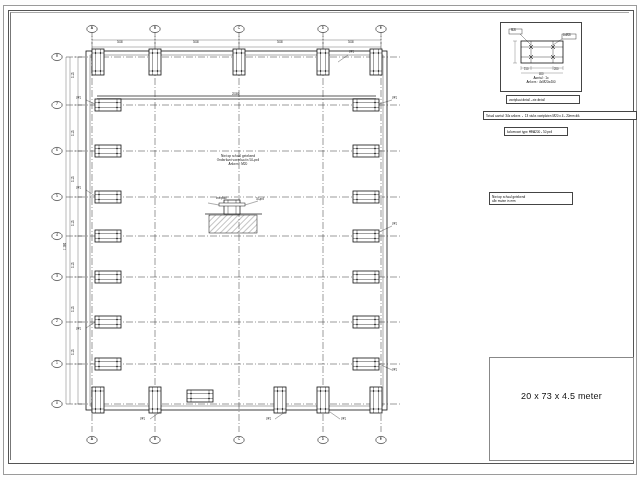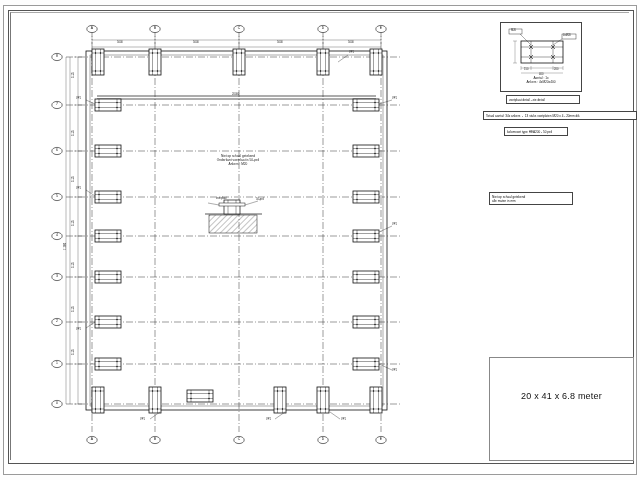--- a/index.html
+++ b/index.html
@@ -332,16 +332,16 @@
   <div class="notebox" style="left:506px;top:95px;width:68px;">voetplaat detail - zie detail</div>
 
   <div class="notebox" style="left:483px;top:111px;width:148px;">Totaal aantal: 34x ankers  -  13 stuks voetplaten M20 x 4 - 20mm dik</div>
 
   <div class="notebox" style="left:504px;top:127px;width:58px;">kolomvoet type HEA200 - 50 peil</div>
 
   <div class="notebox" style="left:489px;top:192px;width:78px;">Niet op schaal getekend
 alle maten in mm</div>
 
   <div class="titleblock ctr" style="left:489px;top:357px;width:143px;height:102px;">
-    <div class="lbl titletext" style="position:relative;left:0;top:-12px;">20 x 41 x 6.8 meter</div>
+    <div class="lbl titletext" style="position:relative;left:0;top:-12px;">20 x 73 x 4.5 meter</div>
   </div>
 
 </div>
 
 </body></html>

